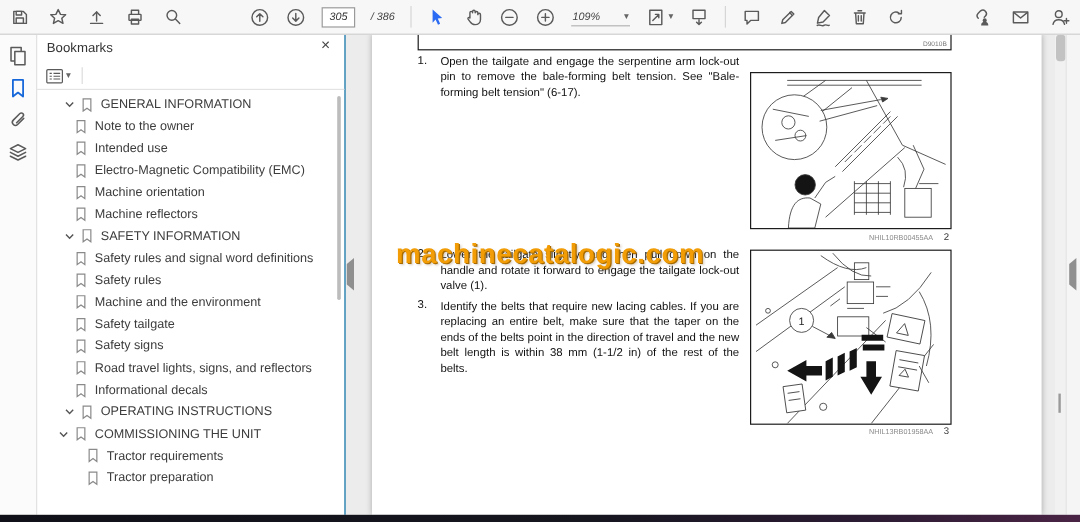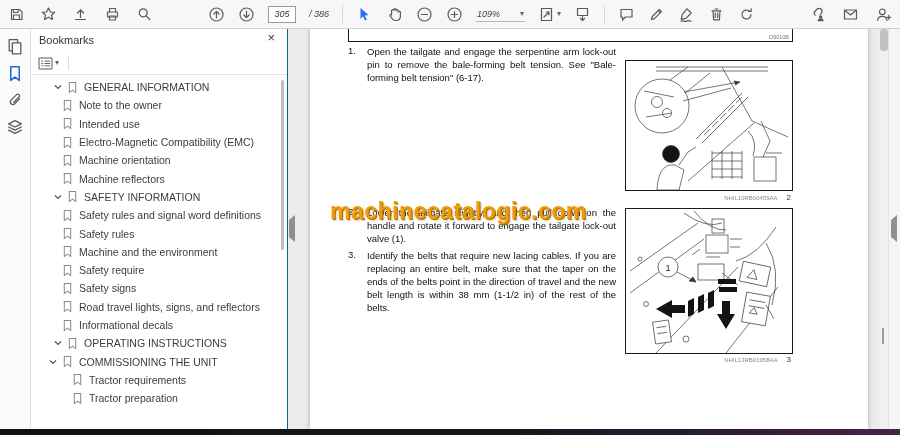--- a/index.html
+++ b/index.html
@@ -308,21 +308,21 @@
           </span>
           <span class="bm-label">Machine and the environment</span>
         </div>
       <div class="bm-row l1">
           <span class="chev empty"></span>
           <span class="rib">
             <svg width="11" height="13" viewBox="0 0 12 14">
               <path d="M2.5 1.5h7v11L6 9.9l-3.5 2.6z"></path>
             </svg>
           </span>
-          <span class="bm-label">Safety require</span>
+          <span class="bm-label">Safety tailgate</span>
         </div>
       <div class="bm-row l1">
           <span class="chev empty"></span>
           <span class="rib">
             <svg width="11" height="13" viewBox="0 0 12 14">
               <path d="M2.5 1.5h7v11L6 9.9l-3.5 2.6z"></path>
             </svg>
           </span>
           <span class="bm-label">Safety signs</span>
         </div>

